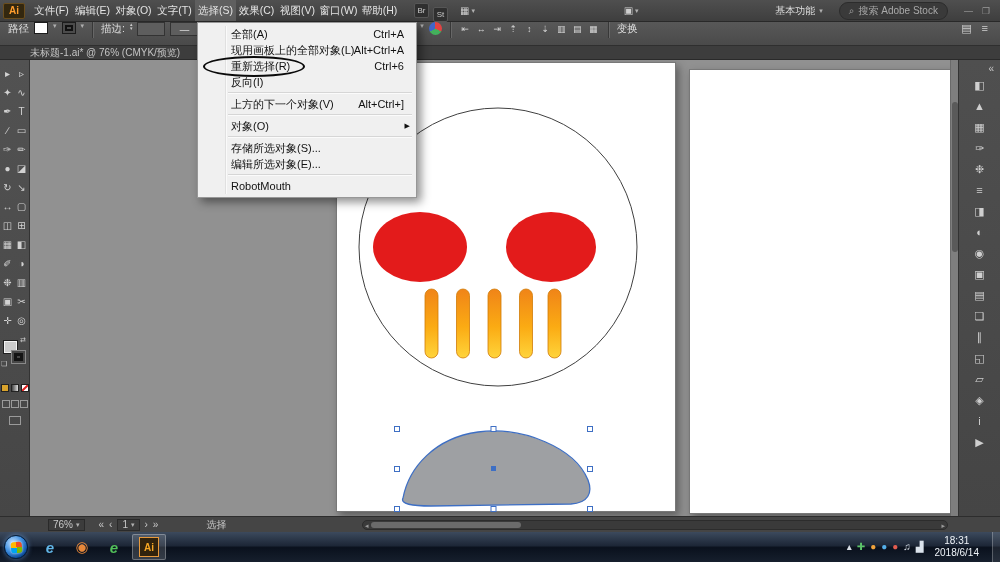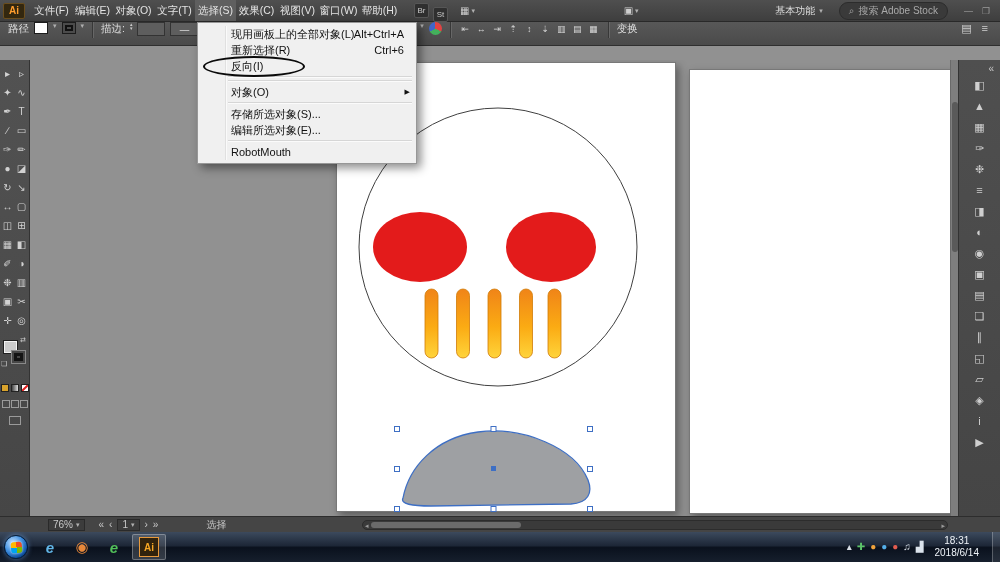--- a/index.html
+++ b/index.html
@@ -230,20 +230,23 @@
         <div class="cbicon">▦</div>
       </div>
     <div class="cb-sep"></div>
     <span class="cb-label">变换</span>
     <div class="cb-right">
       <span>▤</span>
       <span>≡</span>
     </div>
   </div>
 
+  <div class="tabbar">
+    <span>未标题-1.ai* @ 76% (CMYK/预览)</span>
+  </div>
 
   <div class="toolbar">
     <div class="tool-grid">
         <div class="tool">▸</div>
         <div class="tool">▹</div>
         <div class="tool">✦</div>
         <div class="tool">∿</div>
         <div class="tool">✒</div>
         <div class="tool">T</div>
         <div class="tool">∕</div>
@@ -369,24 +372,26 @@
     <span class="tool-label">选择</span>
     <div class="hscroll">
       <span class="hs-arrow l">◂</span>
       <div class="thumb"></div>
       <span class="hs-arrow r">▸</span>
     </div>
   </div>
 
   <div class="dropdown">
     <div>
+        <div class="dd-item"><span class="lbl">全部(A)</span><span class="sc">Ctrl+A</span></div>
         <div class="dd-item"><span class="lbl">现用画板上的全部对象(L)</span><span class="sc">Alt+Ctrl+A</span></div>
         <div class="dd-item"><span class="lbl">重新选择(R)</span><span class="sc">Ctrl+6</span></div>
         <div class="dd-item"><span class="lbl">反向(I)</span></div>
         <div class="dd-sep"></div>
+        <div class="dd-item"><span class="lbl">上方的下一个对象(V)</span><span class="sc">Alt+Ctrl+]</span></div>
         <div class="dd-sep"></div>
         <div class="dd-item"><span class="lbl">对象(O)</span><span class="sub">▶</span></div>
         <div class="dd-sep"></div>
         <div class="dd-item"><span class="lbl">存储所选对象(S)...</span></div>
         <div class="dd-item"><span class="lbl">编辑所选对象(E)...</span></div>
         <div class="dd-sep"></div>
         <div class="dd-item"><span class="lbl">RobotMouth</span></div>
       </div>
     <div class="annotation"></div>
   </div>

